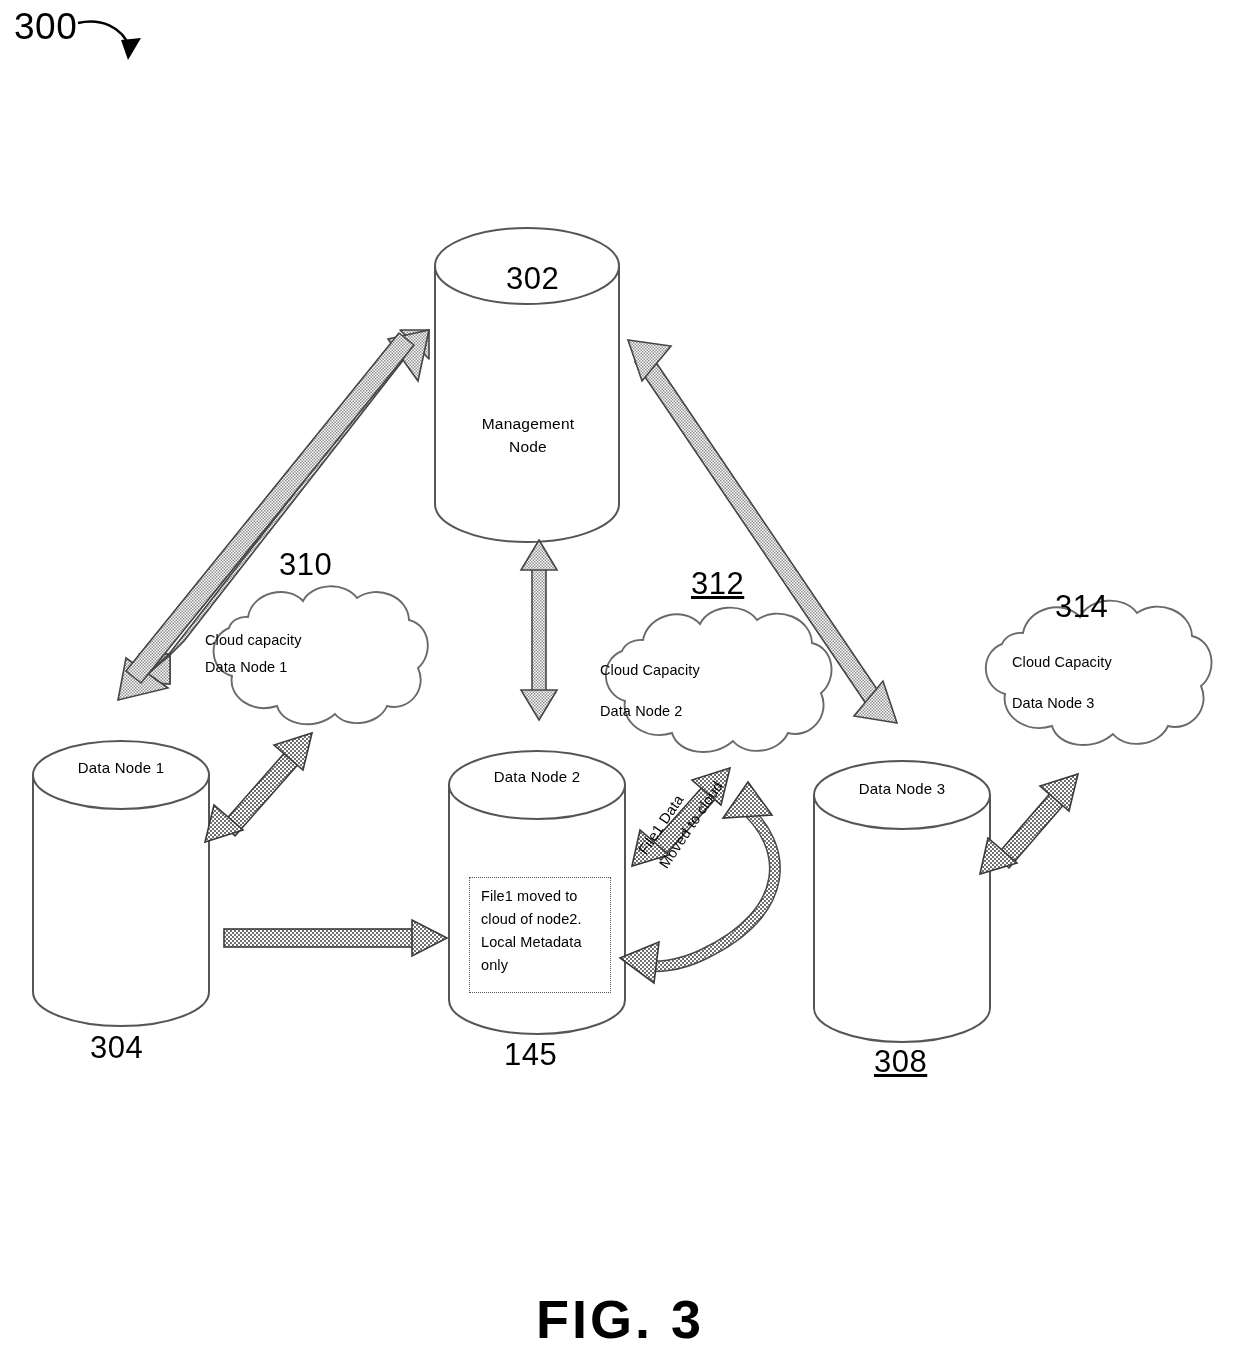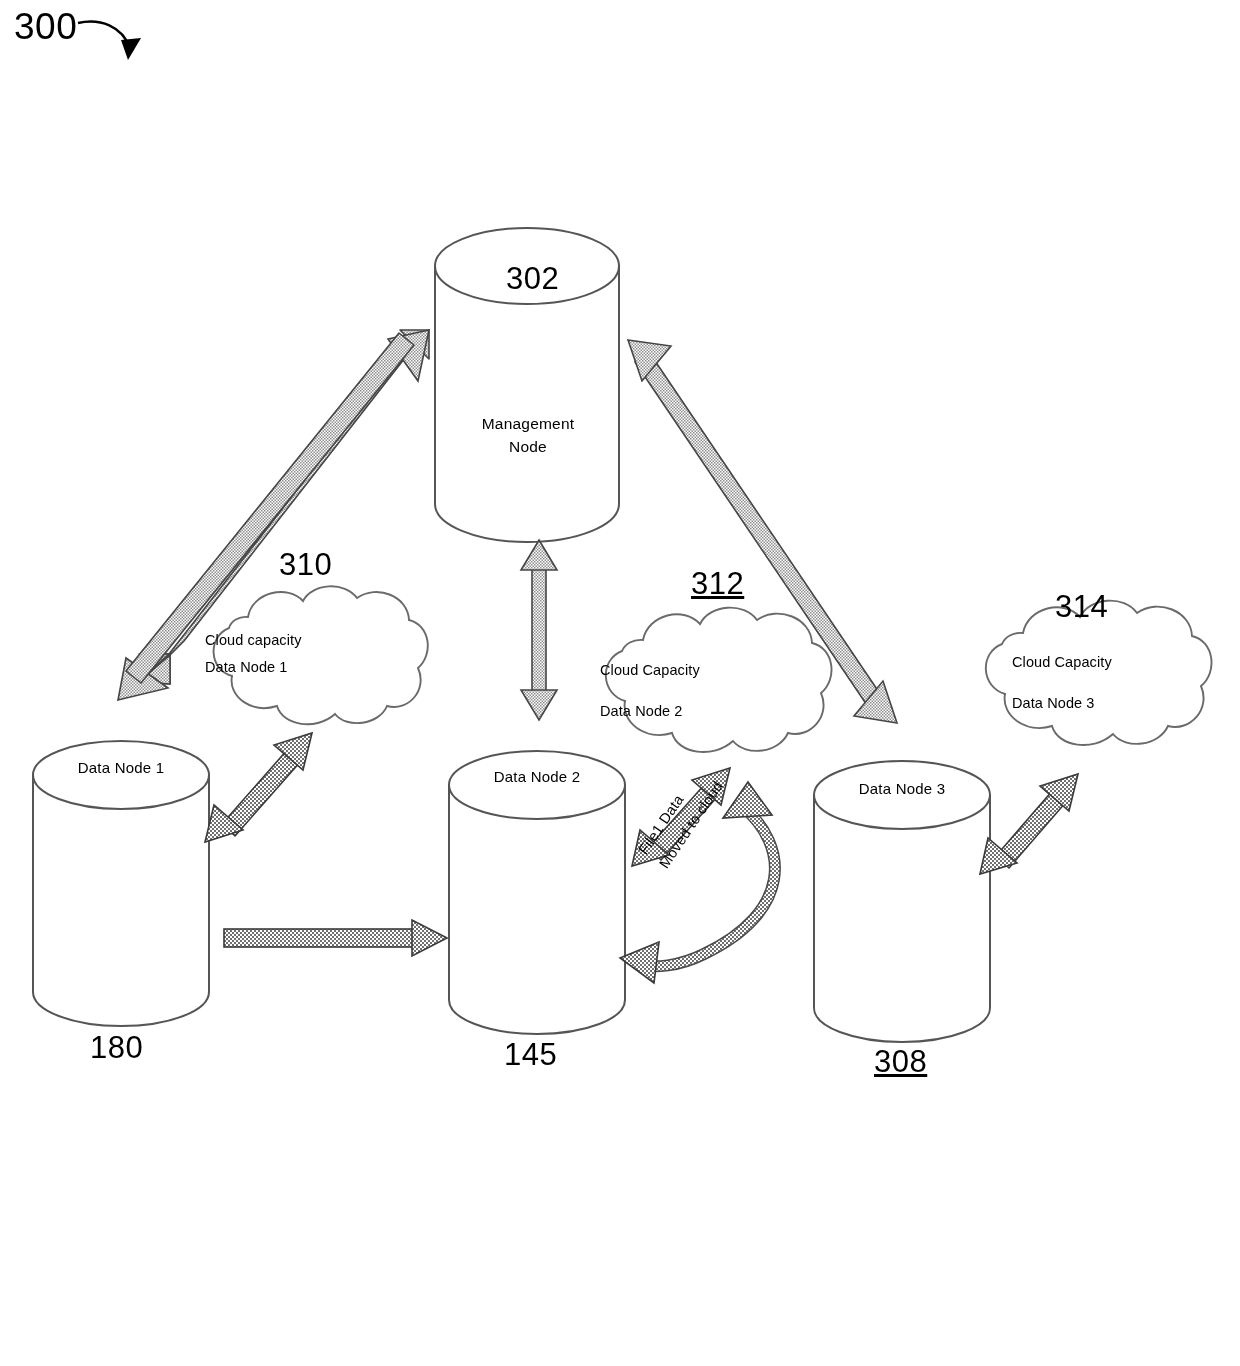--- a/index.html
+++ b/index.html
@@ -223,22 +223,23 @@
   <div class="node-title title-mgmt">Management
 Node</div>
 
   <div class="node-title title-dn1">Data Node 1</div>
 
   <div class="node-title title-dn2">Data Node 2</div>
 
   <div class="node-title title-dn3">Data Node 3</div>
 
 
-
-  <div class="txt ref ref-304">180</div>
+  <div class="inner-box box-dn2">File1 moved to cloud of node2. Local Metadata only</div>
+
+  <div class="txt ref ref-304">304</div>
 
   <div class="txt ref ref-306">145</div>
 
   <div class="txt ref ref-308">308</div>
 
   <div class="txt ref ref-310">310</div>
 
   <div class="txt ref ref-312">312</div>
 
   <div class="txt ref ref-314">314</div>
@@ -248,14 +249,15 @@
 
   <div class="cloud-label cl-312">Cloud Capacity
 Data Node 2</div>
 
   <div class="cloud-label cl-314">Cloud Capacity
 Data Node 3</div>
 
   <div class="rot-label">File1 Data
 Moved to cloud</div>
 
+  <div class="fig-caption">FIG.  3</div>
 
 </div>
 
 </body></html>

